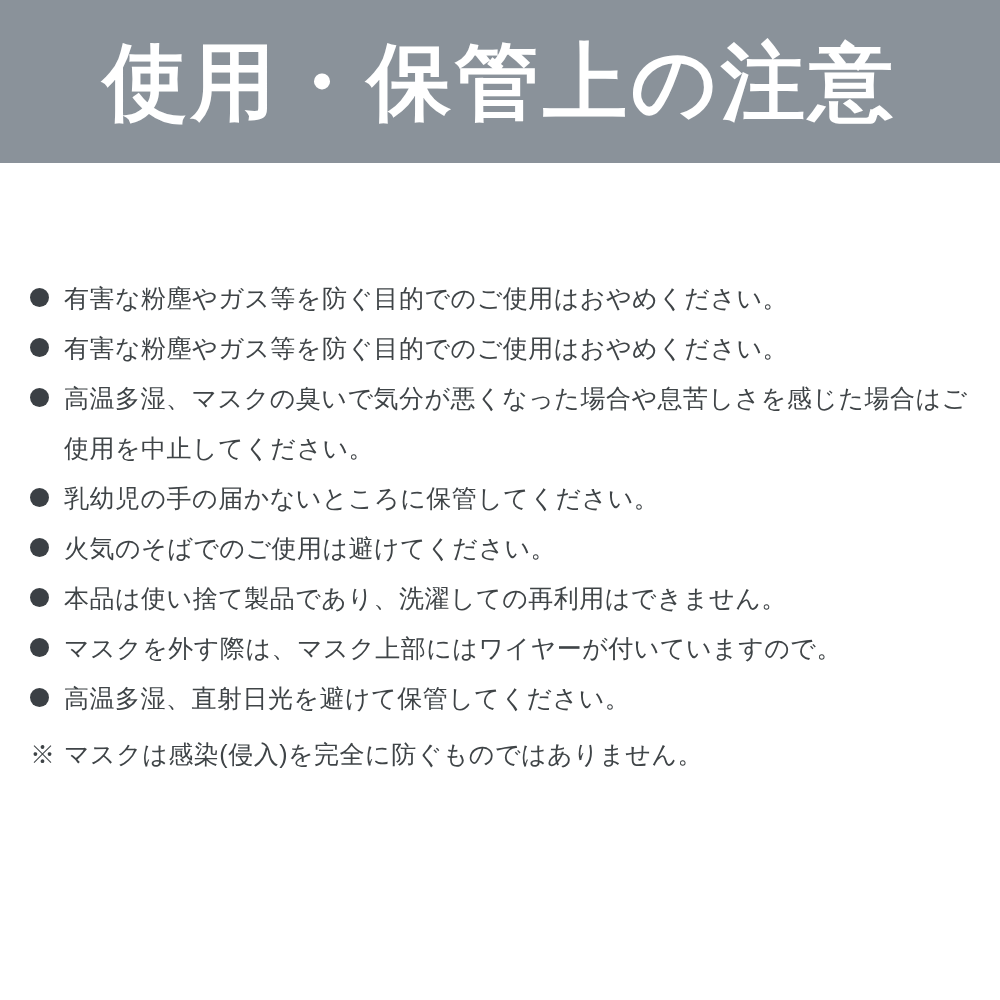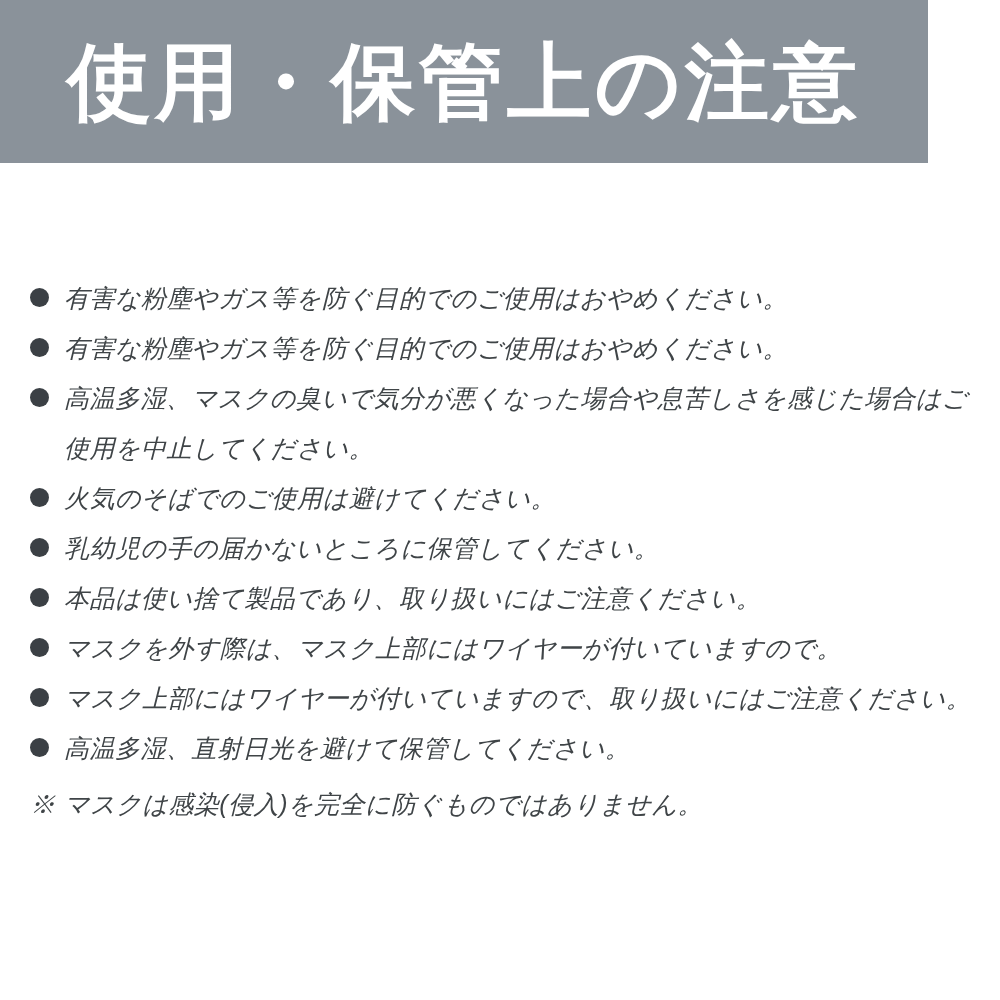--- a/index.html
+++ b/index.html
@@ -7,40 +7,39 @@
     padding: 0;
   }
   body {
     width: 1000px;
     height: 1000px;
     background: #ffffff;
     font-family: "Liberation Sans", sans-serif;
     overflow: hidden;
   }
   .banner {
-    width: 928px;
+    width: 1000px;
     height: 163px;
     background: #8a929a;
     display: flex;
     align-items: center;
     justify-content: center;
   }
   .banner-title {
     color: #ffffff;
     font-size: 84px;
     font-weight: 900;
     letter-spacing: 4px;
     line-height: 1;
     white-space: nowrap;
   }
   .content {
     margin-top: 110px;
     padding-left: 30px;
     padding-right: 15px;
-    font-style: italic;
   }
   .item {
     display: flex;
     align-items: flex-start;
   }
   .marker-cell {
     flex: 0 0 34px;
     width: 34px;
   }
   .bullet {
@@ -97,51 +96,45 @@
     <span class="marker-cell">
         <span class="bullet"></span>
       </span>
     <span class="item-text">高温多湿、マスクの臭いで気分が悪くなった場合や息苦しさを感じた場合はご使用を中止してください。</span>
   </div>
 
   <div class="item">
     <span class="marker-cell">
         <span class="bullet"></span>
       </span>
+    <span class="item-text">乳幼児の手の届かないところに保管してください。</span>
+  </div>
+
+  <div class="item">
+    <span class="marker-cell">
+        <span class="bullet"></span>
+      </span>
     <span class="item-text">火気のそばでのご使用は避けてください。</span>
   </div>
 
   <div class="item">
     <span class="marker-cell">
         <span class="bullet"></span>
       </span>
-    <span class="item-text">乳幼児の手の届かないところに保管してください。</span>
-  </div>
-
-  <div class="item">
-    <span class="marker-cell">
-        <span class="bullet"></span>
-      </span>
-    <span class="item-text">本品は使い捨て製品であり、取り扱いにはご注意ください。</span>
+    <span class="item-text">本品は使い捨て製品であり、洗濯しての再利用はできません。</span>
   </div>
 
   <div class="item">
     <span class="marker-cell">
         <span class="bullet"></span>
       </span>
     <span class="item-text">マスクを外す際は、マスク上部にはワイヤーが付いていますので。</span>
   </div>
 
 
-  <div class="item">
-    <span class="marker-cell">
-        <span class="bullet"></span>
-      </span>
-    <span class="item-text">マスク上部にはワイヤーが付いていますので、取り扱いにはご注意ください。</span>
-  </div>
 
   <div class="item">
     <span class="marker-cell">
         <span class="bullet"></span>
       </span>
     <span class="item-text">高温多湿、直射日光を避けて保管してください。</span>
   </div>
 
   <div class="item item-note">
     <span class="marker-cell">

